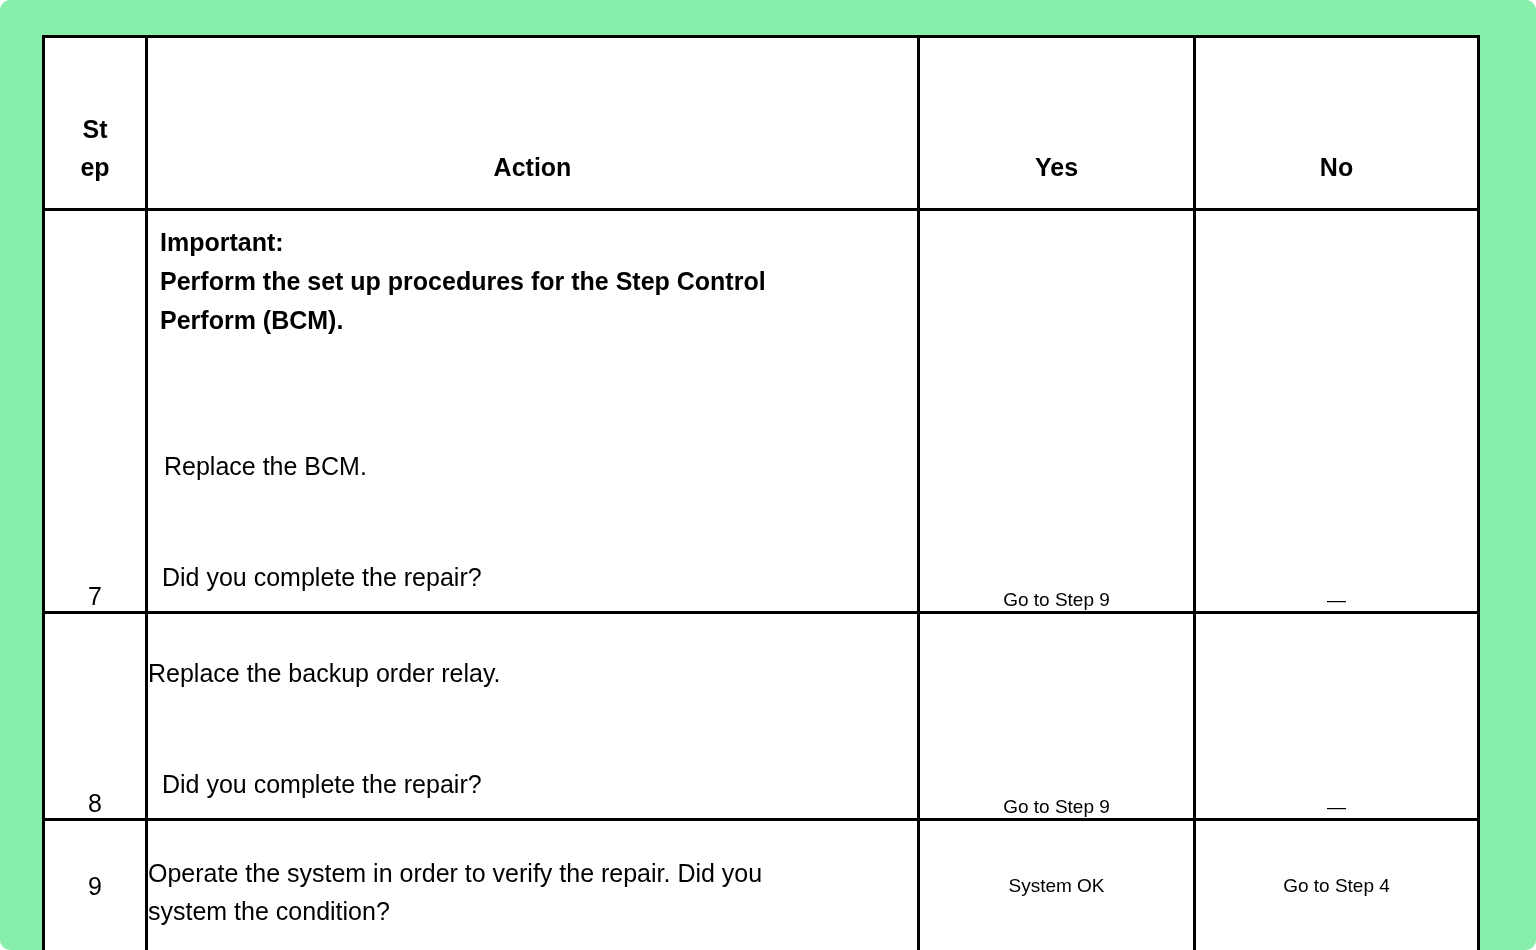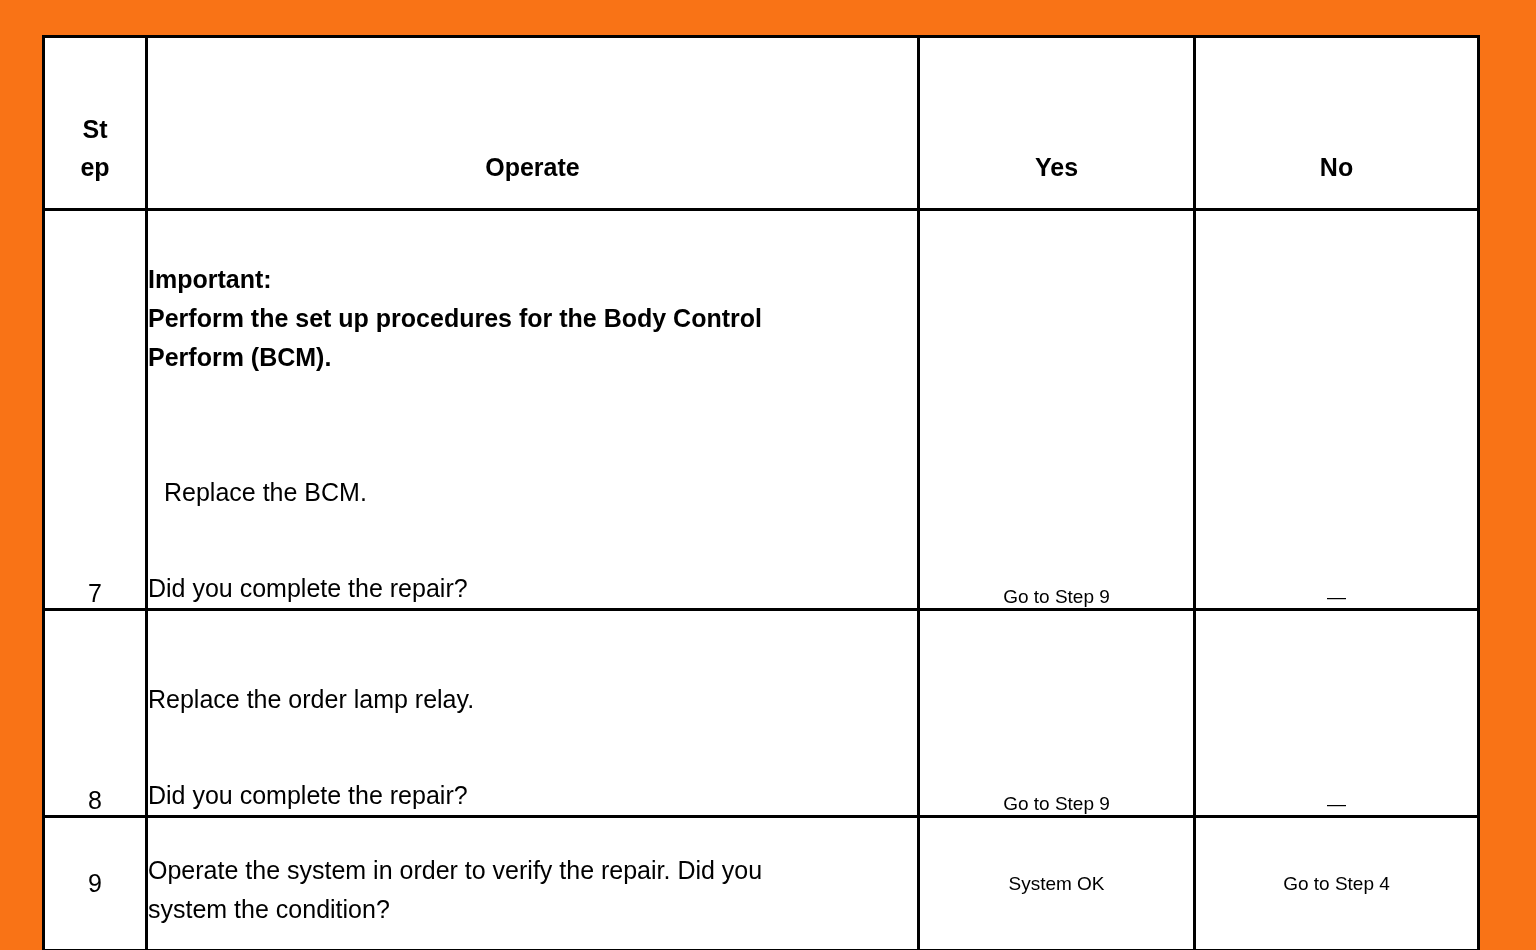--- a/index.html
+++ b/index.html
@@ -11,21 +11,22 @@
     width: 1536px;
     height: 950px;
     overflow: hidden;
     font-family: "Liberation Sans", sans-serif;
     color: #000000;
   }
   .page {
     position: relative;
     width: 1536px;
     height: 950px;
-    background: #f97316;
+    background: #86efac;
+    border-radius: 10px;
   }
   .diag-table {
     position: absolute;
     left: 42px;
     top: 35px;
     width: 1435px;
     border-collapse: collapse;
     table-layout: fixed;
     background: #ffffff;
   }
@@ -81,30 +82,30 @@
   .cell-no {
     vertical-align: middle;
   }
 
   .row7 .cell-action { height: 397px; }
   .row8 .cell-action { height: 204px; }
   .row9 .cell-action { height: 119px; vertical-align: middle; padding-top: 12px; }
 
   .imp-block {
     font-weight: bold;
-    margin: 0;
+    margin: 12px;
   }
   .imp-block .imp-line { display: block; }
 
   .spacer-lg { height: 96px; }
   .spacer-md { height: 58px; }
 
   .indented { padding-left: 16px; }
 
-  .q-line { margin: 0; }
+  .q-line { margin: 14px; }
   .row9 .cell-yes, .row9 .cell-no {
     vertical-align: middle;
     padding-bottom: 0;
   }
   .row9 .cell-step { vertical-align: middle; }
 </style>
 </head>
 <body>
 
 <div class="page">
@@ -116,49 +117,49 @@
       <col class="c-yes">
       <col class="c-no">
     </colgroup>
 
     <thead>
       <tr class="hdr-row">
         <th class="hdr-step">
           <span class="wrap-line">St</span>
           <span class="wrap-line">ep</span>
         </th>
-        <th>Operate</th>
+        <th>Action</th>
         <th>Yes</th>
         <th>No</th>
       </tr>
     </thead>
 
     <tbody>
 
       <tr class="row7">
         <td class="cell-step">7</td>
         <td class="cell-action">
           <div class="imp-block">
             <span class="imp-line">Important:</span>
-            <span class="imp-line">Perform the set up procedures for the Body Control</span>
+            <span class="imp-line">Perform the set up procedures for the Step Control</span>
             <span class="imp-line">Perform (BCM).</span>
           </div>
           <div class="spacer-lg"></div>
           <div class="indented">Replace the BCM.</div>
           <div class="spacer-md"></div>
           <div class="q-line">Did you complete the repair?</div>
         </td>
         <td class="cell-yes">Go to Step 9</td>
         <td class="cell-no">—</td>
       </tr>
 
       <tr class="row8">
         <td class="cell-step">8</td>
         <td class="cell-action">
-          <div>Replace the order lamp relay.</div>
+          <div>Replace the backup order relay.</div>
           <div class="spacer-md"></div>
           <div class="q-line">Did you complete the repair?</div>
         </td>
         <td class="cell-yes">Go to Step 9</td>
         <td class="cell-no">—</td>
       </tr>
 
       <tr class="row9">
         <td class="cell-step">9</td>
         <td class="cell-action">

